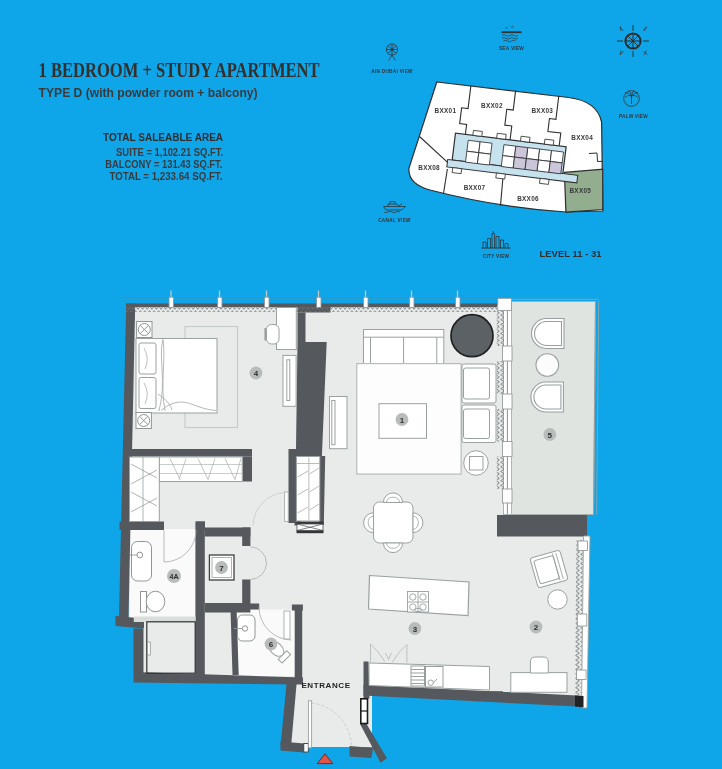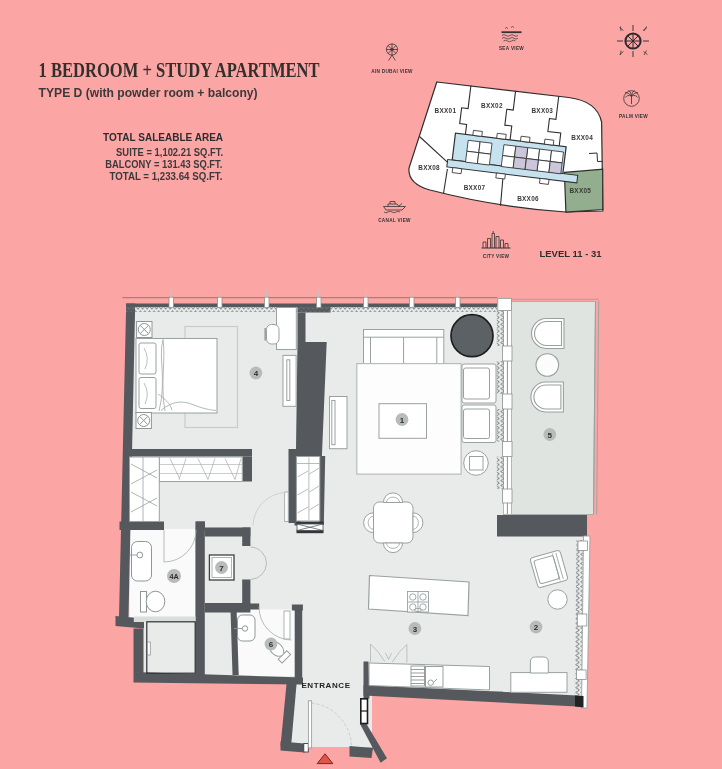--- a/index.html
+++ b/index.html
@@ -1,16 +1,16 @@
 <!DOCTYPE html>
 <html><head>
 <meta charset="utf-8">
 <style>
   html,body{margin:0;padding:0;background:#ffffff;}
-  .page{position:relative;width:722px;height:769px;background:#fca5a5;overflow:hidden;font-family:"Liberation Sans",sans-serif;}
+  .page{position:relative;width:722px;height:769px;background:#0ea5e9;overflow:hidden;font-family:"Liberation Sans",sans-serif;}
   svg{display:block}
   text{font-family:"Liberation Sans",sans-serif;}
   .serif{font-family:"Liberation Serif",serif;}
 </style>
 </head>
 <body>
 <div class="page">
 <svg width="722" height="769" viewBox="0 0 722 769">
 <defs>
 <pattern id="hz" width="4.6" height="5" patternUnits="userSpaceOnUse">

